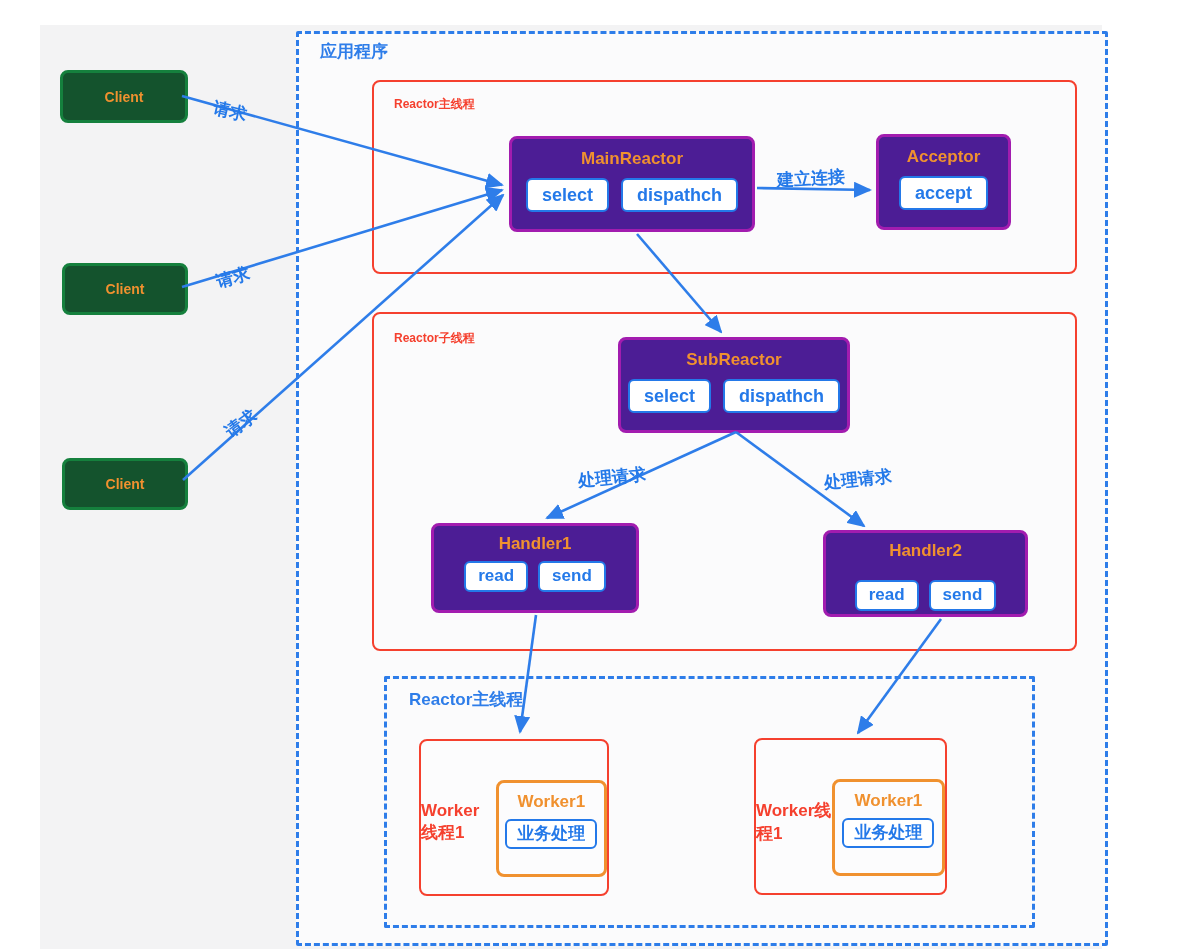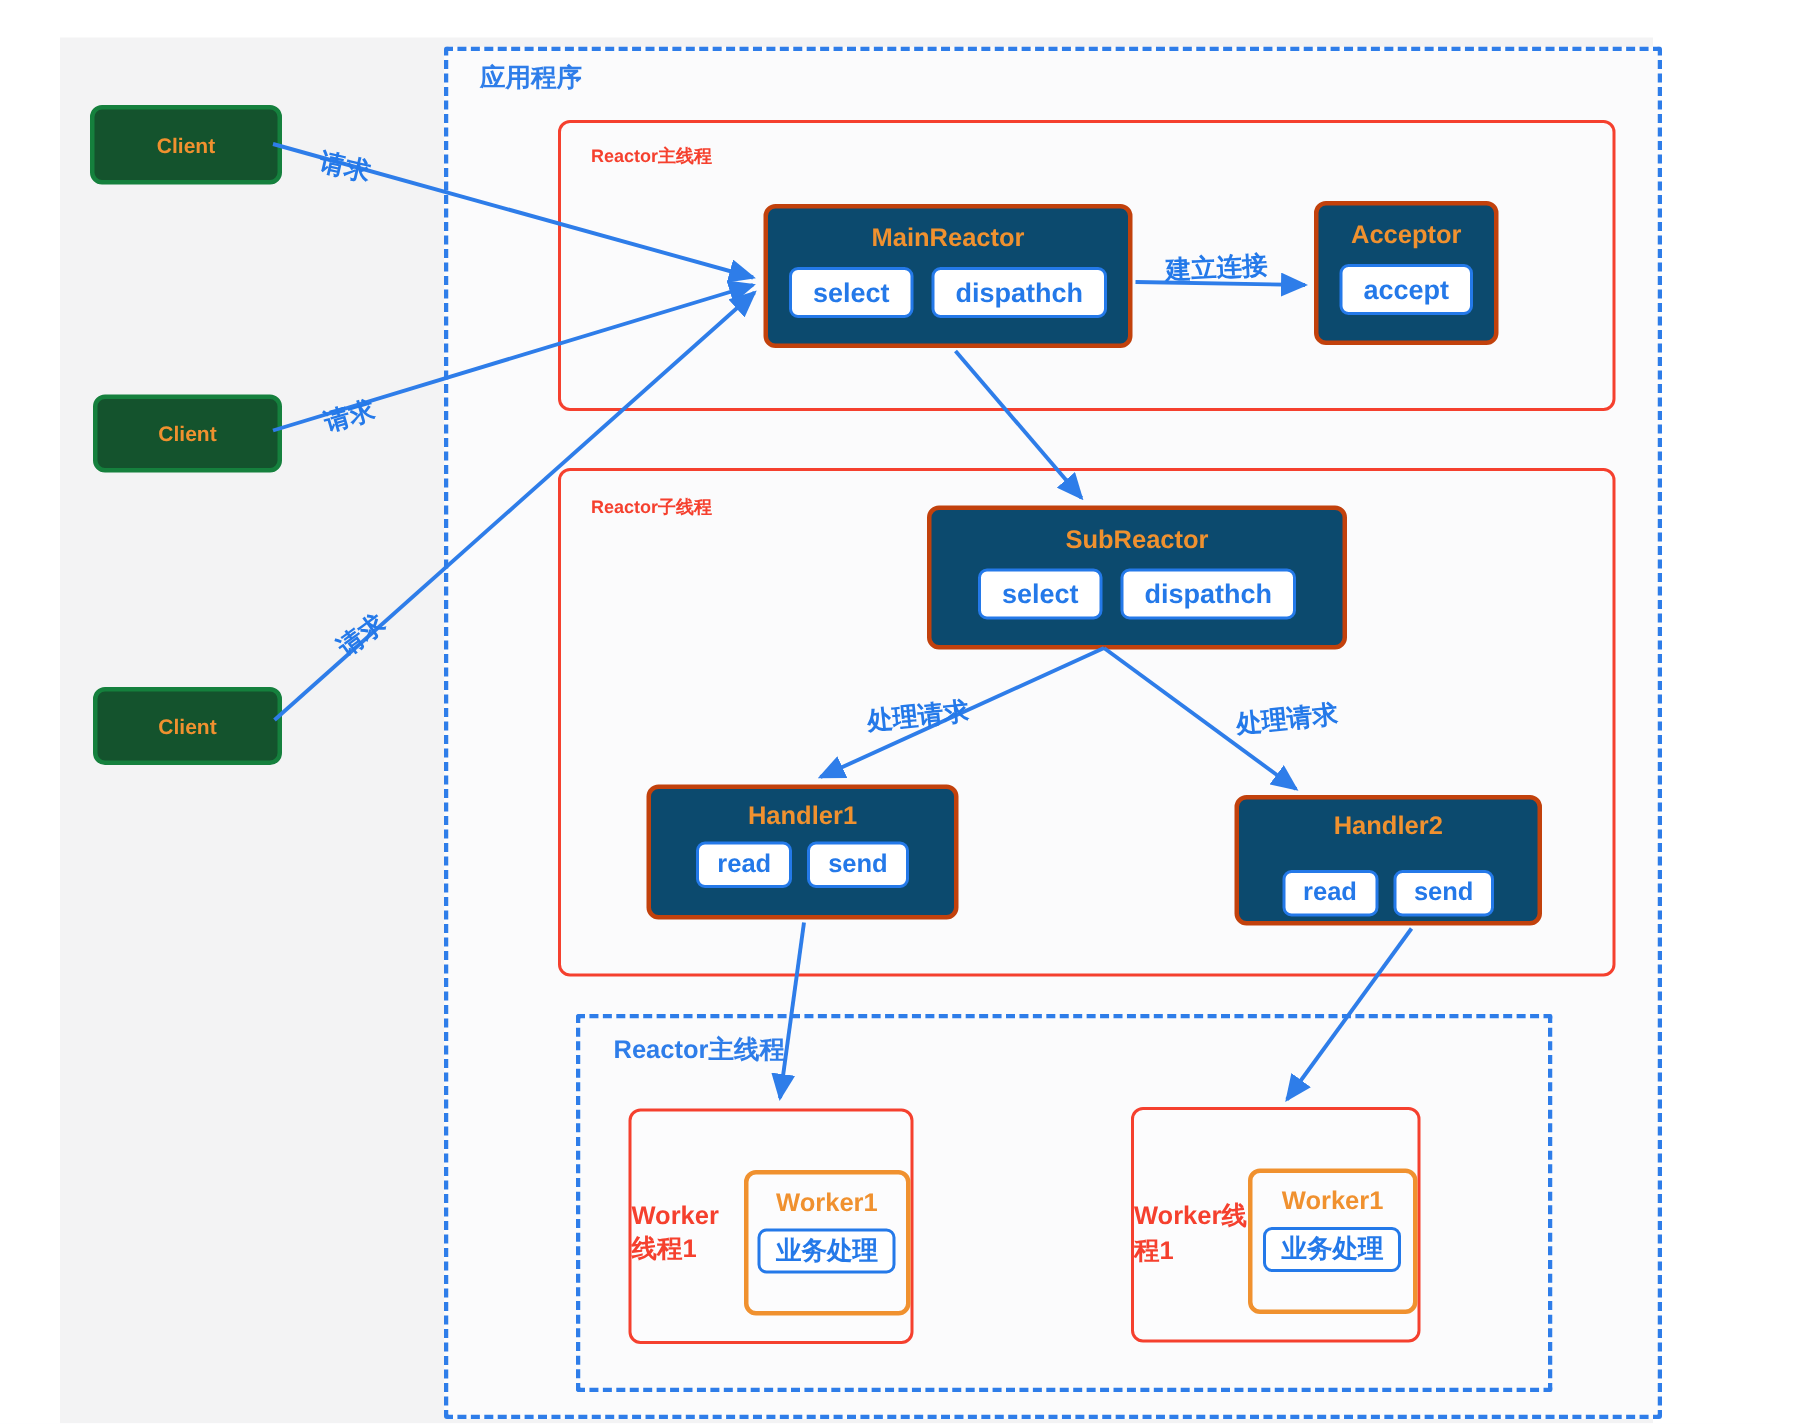--- a/index.html
+++ b/index.html
@@ -9,21 +9,21 @@
   }
   .abs{position:absolute;}
   .bg-gray{left:40px;top:25px;width:1062px;height:924px;background:#f3f3f4;z-index:0;}
 
   
   .app-box{left:296px;top:31px;width:806px;height:909px;border:3px dashed #2e7de9;background:#fbfbfc;border-radius:2px;z-index:1;}
   .red-box{border:2px solid #f5402e;border-radius:8px;z-index:2;}
   .pool-box{left:384px;top:676px;width:645px;height:246px;border:3px dashed #2e7de9;border-radius:2px;z-index:2;}
 
   
-  .node{background:#0c4a6e;border:3px solid #c2410c;border-radius:8px;z-index:3;
+  .node{background:#4c1d95;border:3px solid #a21caf;border-radius:8px;z-index:3;
         display:flex;flex-direction:column;align-items:center;box-sizing:border-box;}
   .node .node-title{color:#f0912f;font-weight:bold;font-size:17px;margin-top:10px;}
   .btn-row{display:flex;gap:12px;margin-top:9px;}
   .btn{background:#ffffff;border:2px solid #2479e9;border-radius:6px;color:#2479e9;
        font-weight:bold;font-size:18px;padding:3px 14px;line-height:1.35;}
   .btn.small{font-size:17px;padding:2px 12px;}
 
   .client{background:#14532d;border:3px solid #15803d;border-radius:8px;z-index:3;
           display:flex;align-items:center;justify-content:center;
           color:#f0912f;font-weight:bold;font-size:14px;}
@@ -59,31 +59,31 @@
   <div class="abs t-red" style="left:394px;top:96px;">Reactor主线程</div>
 
   <div class="abs node" style="left:509px;top:136px;width:246px;height:96px;">
     <div class="node-title">MainReactor</div>
     <div class="btn-row">
       <div class="btn">select</div>
       <div class="btn">dispathch</div>
     </div>
   </div>
 
-  <div class="abs node" style="left:876px;top:134px;width:123px;height:96px;">
+  <div class="abs node" style="left:876px;top:134px;width:135px;height:96px;">
     <div class="node-title">Acceptor</div>
     <div class="btn-row">
       <div class="btn">accept</div>
     </div>
   </div>
 
   <div class="abs red-box" style="left:372px;top:312px;width:701px;height:335px;"></div>
   <div class="abs t-red" style="left:394px;top:330px;">Reactor子线程</div>
 
-  <div class="abs node" style="left:618px;top:337px;width:280px;height:96px;">
+  <div class="abs node" style="left:618px;top:337px;width:232px;height:96px;">
     <div class="node-title">SubReactor</div>
     <div class="btn-row">
       <div class="btn">select</div>
       <div class="btn">dispathch</div>
     </div>
   </div>
 
   <div class="abs node" style="left:431px;top:523px;width:208px;height:90px;">
     <div class="node-title" style="margin-top:8px;">Handler1</div>
     <div class="btn-row" style="gap:10px;margin-top:7px;">

